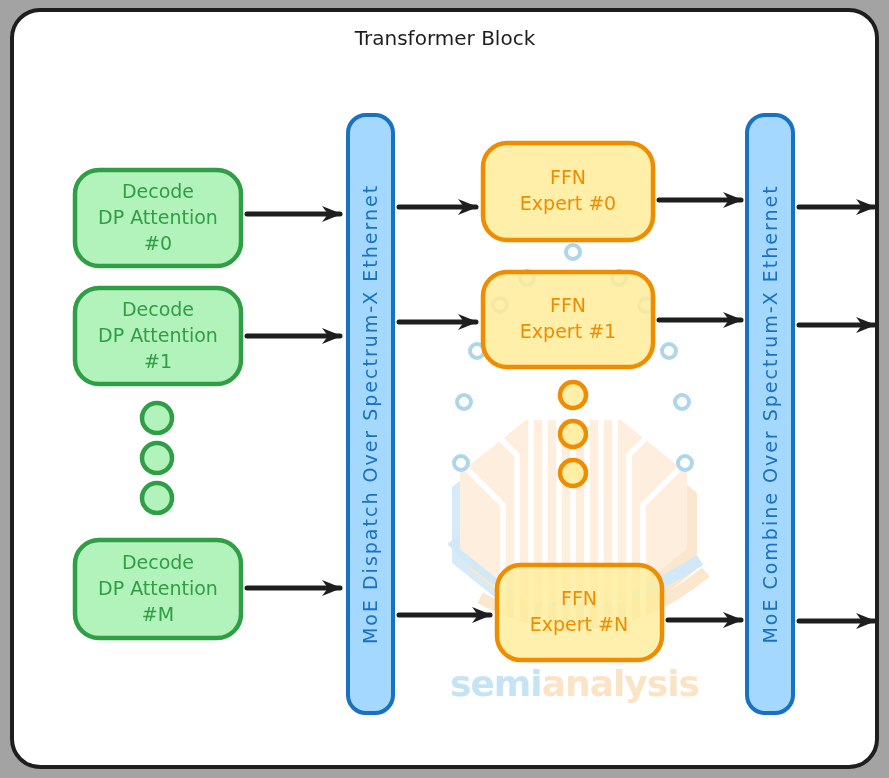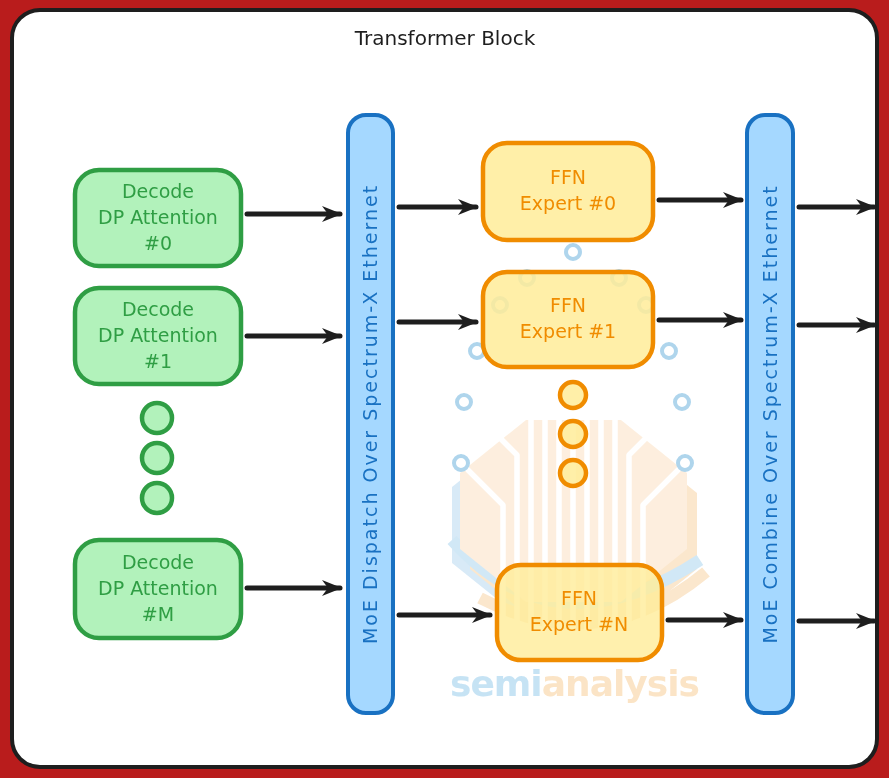--- a/index.html
+++ b/index.html
@@ -1,16 +1,16 @@
 <!DOCTYPE html>
 <html><head>
 <meta charset="utf-8">
 <style>
   html,body { margin:0; padding:0; background:#ffffff; }
-  .stage { position:relative; width:889px; height:778px; background:#b91c1c; overflow:hidden; }
+  .stage { position:relative; width:889px; height:778px; background:#a3a3a3; overflow:hidden; }
   svg { display:block; }
   text { font-family:"DejaVu Sans", sans-serif; }
   .title-text   { fill:#1e1e1e; font-size:20px; }
   .green-text   { fill:#2f9e44; font-size:19px; }
   .orange-text  { fill:#f08c00; font-size:19px; }
   .bar-text     { fill:#1971c2; font-size:19px; letter-spacing:2px; }
   .green-shape  { stroke:#2f9e44; stroke-width:4.5; }
   .orange-shape { stroke:#f08c00; stroke-width:4.5; }
   .blue-shape   { stroke:#1971c2; stroke-width:4; }
   .arrow-line   { stroke:#1e1e1e; stroke-width:5; stroke-linecap:round; }

